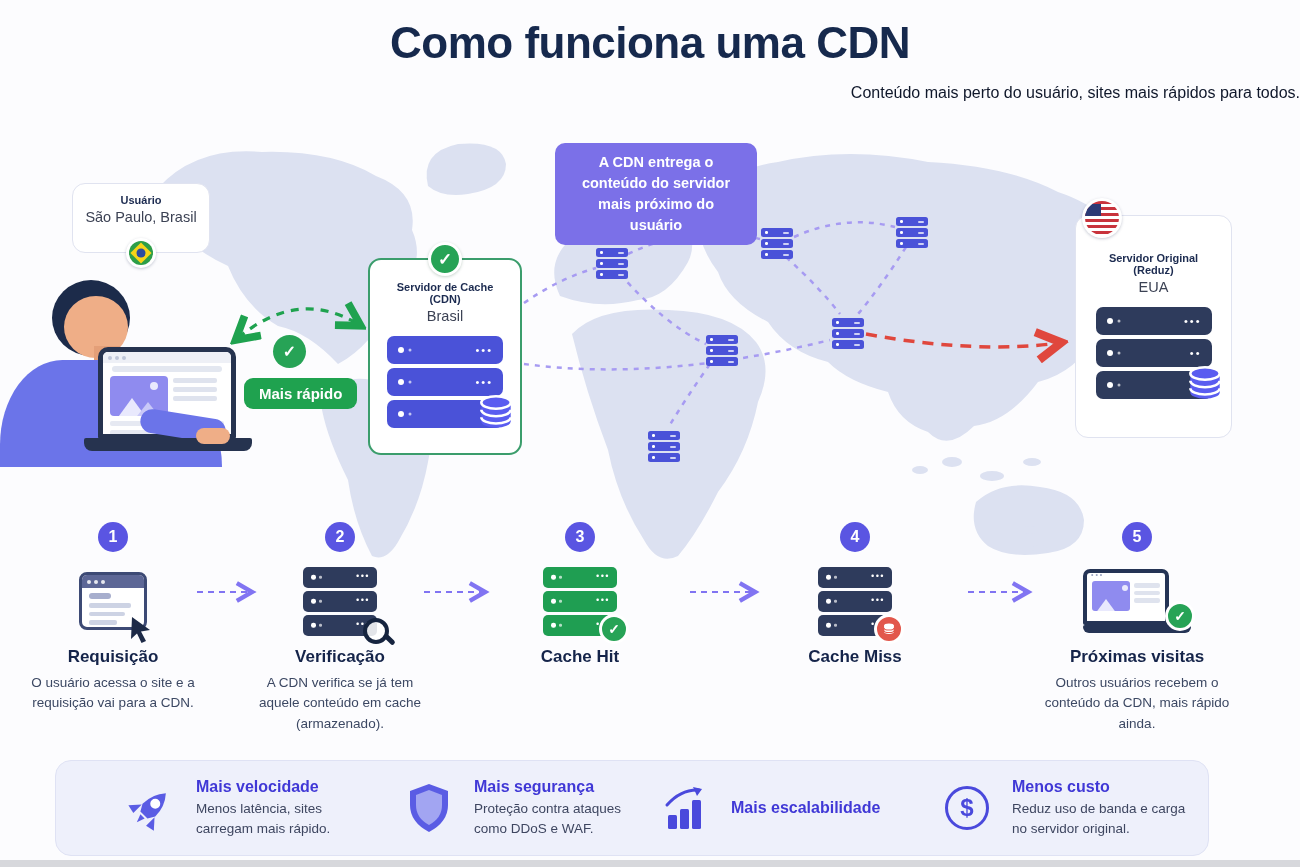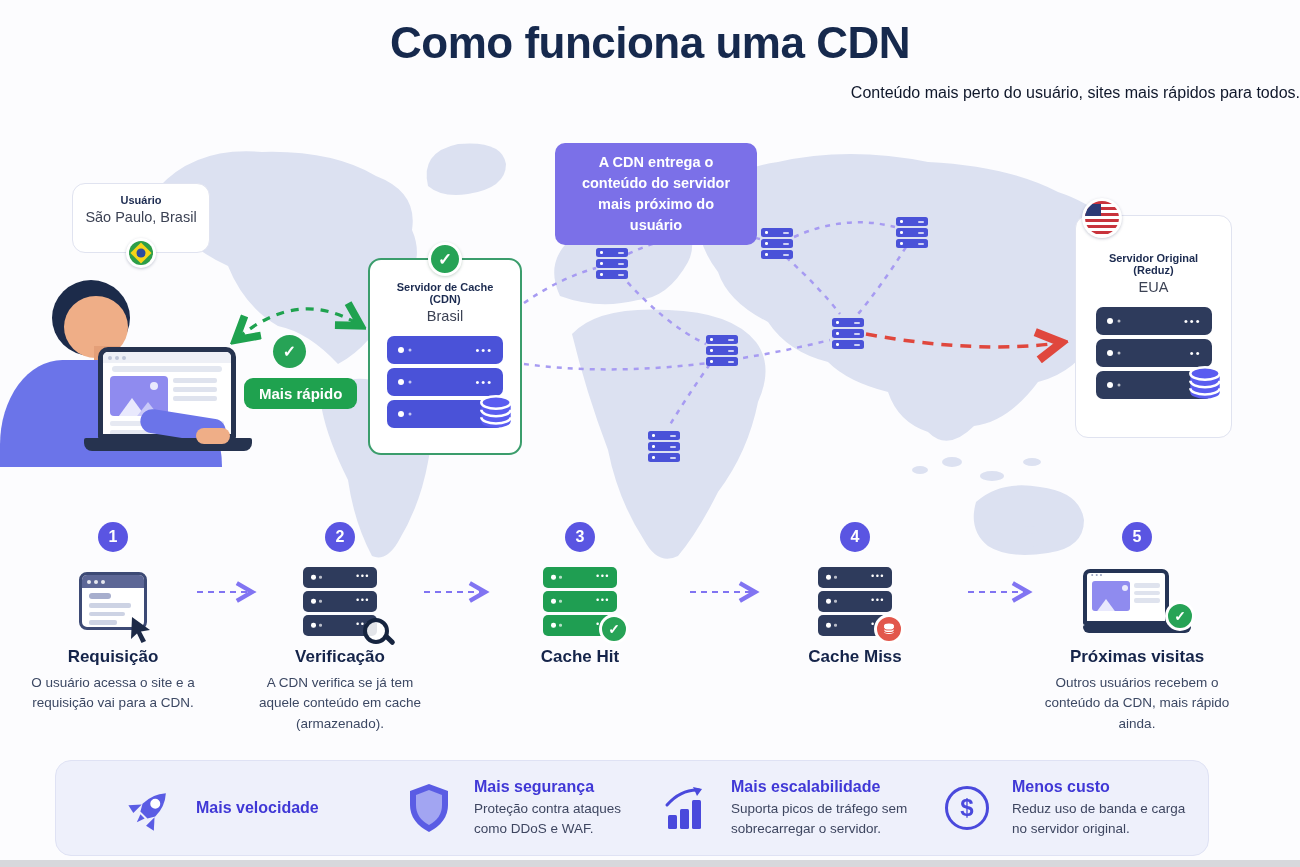--- a/index.html
+++ b/index.html
@@ -452,20 +452,21 @@
             <path d="M24,3 Q33,13 33,27 L29,34 L19,34 L15,27 Q15,13 24,3 Z" fill="#5a5ce4"></path>
             <circle cx="24" cy="18" r="5" fill="#fff"></circle>
             <path d="M15,28 L6,38 L15,40 Z" fill="#5a5ce4"></path>
             <path d="M33,28 L42,38 L33,40 Z" fill="#5a5ce4"></path>
             <path d="M21,36 L24,44 L27,36 Z" fill="#5a5ce4"></path>
           </g>
         </svg>
       </div>
       <div>
         <div class="b-title">Mais velocidade</div>
+        <div class="b-desc" style="max-width:168px">Menos latência, sites carregam mais rápido.</div>
       </div>
     </div>
     <div class="benefit" style="left:348px">
       <div class="b-icon">
         <svg width="44" height="50" viewBox="0 0 44 50">
           <path d="M22,1 L41,8 V22 Q41,39 22,49 Q3,39 3,22 V8 Z" fill="#5a5ce4"></path>
           <path d="M22,7 L35,12 V22 Q35,35 22,42 Q9,35 9,22 V12 Z" fill="#a2a5f2"></path>
         </svg>
       </div>
       <div>
@@ -478,21 +479,20 @@
         <svg width="46" height="46" viewBox="0 0 46 46">
           <rect x="5" y="30" width="9" height="14" rx="1.5" fill="#4a49dc"></rect>
           <rect x="17" y="24" width="9" height="20" rx="1.5" fill="#4a49dc"></rect>
           <rect x="29" y="15" width="9" height="29" rx="1.5" fill="#4a49dc"></rect>
           <path d="M4,20 Q18,4 36,5" fill="none" stroke="#4a49dc" stroke-width="3" stroke-linecap="round"></path>
           <path d="M30,2 L39,4 L34,11 Z" fill="#4a49dc"></path>
         </svg>
       </div>
       <div>
         <div class="b-title">Mais escalabilidade</div>
-        <div class="b-desc" style="max-width:196px">Suporta picos de tráfego sem sobrecarregar o servidor.</div>
       </div>
     </div>
     <div class="benefit" style="left:886px">
       <div class="b-icon">
           <span class="dollar-ic">$</span>
         </div>
       <div>
         <div class="b-title">Menos custo</div>
         <div class="b-desc" style="max-width:178px">Reduz uso de banda e carga no servidor original.</div>
       </div>

